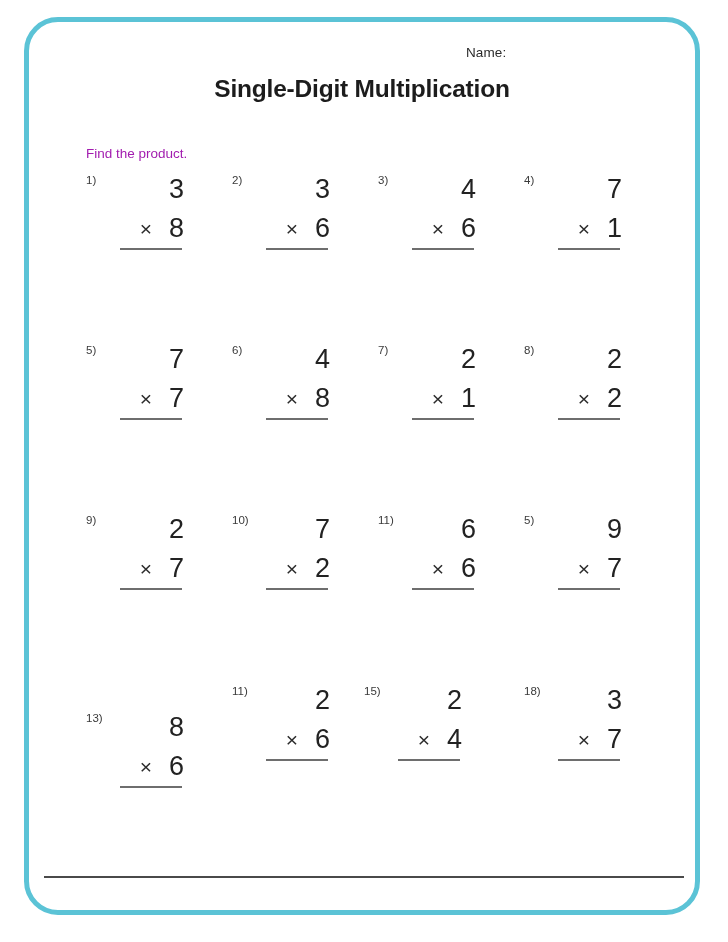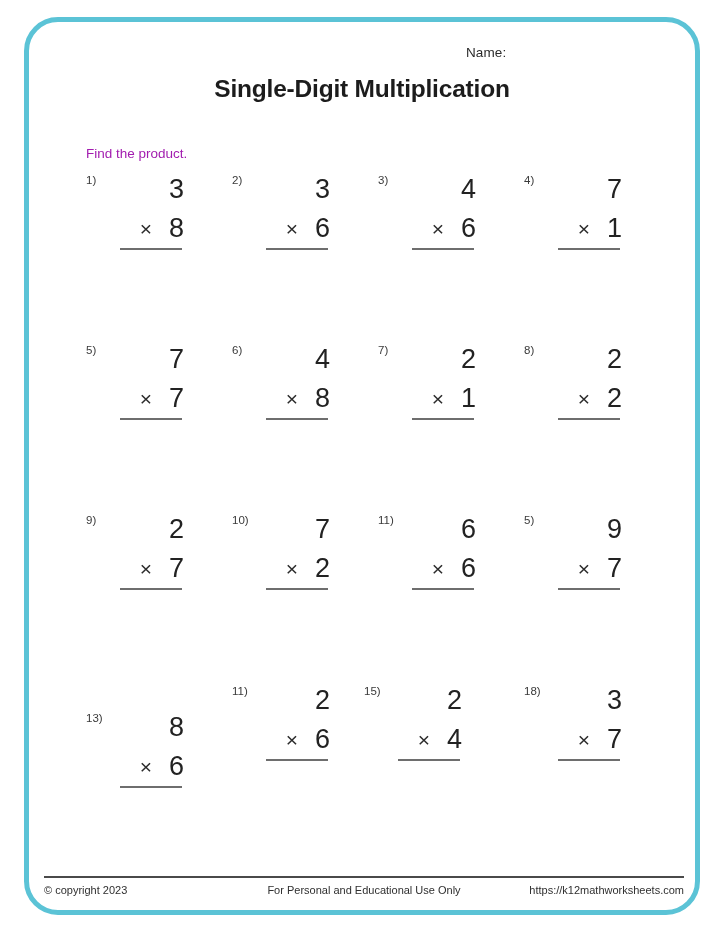--- a/index.html
+++ b/index.html
@@ -396,19 +396,14 @@
           <div class="operand-row">
             <span class="op-sign">×</span>
             <span class="digit">7</span>
           </div>
           <div class="answer-rule"></div>
         </div>
       </div>
     </div>
 
   <div id="footer-rule"></div>
-  <div id="footer">
-    <span id="footer-copyright">© copyright 2023</span>
-    <span id="footer-usage">For Personal and Educational Use Only</span>
-    <span id="footer-url">https://k12mathworksheets.com</span>
-  </div>
 
 </div>
 
 </body></html>

